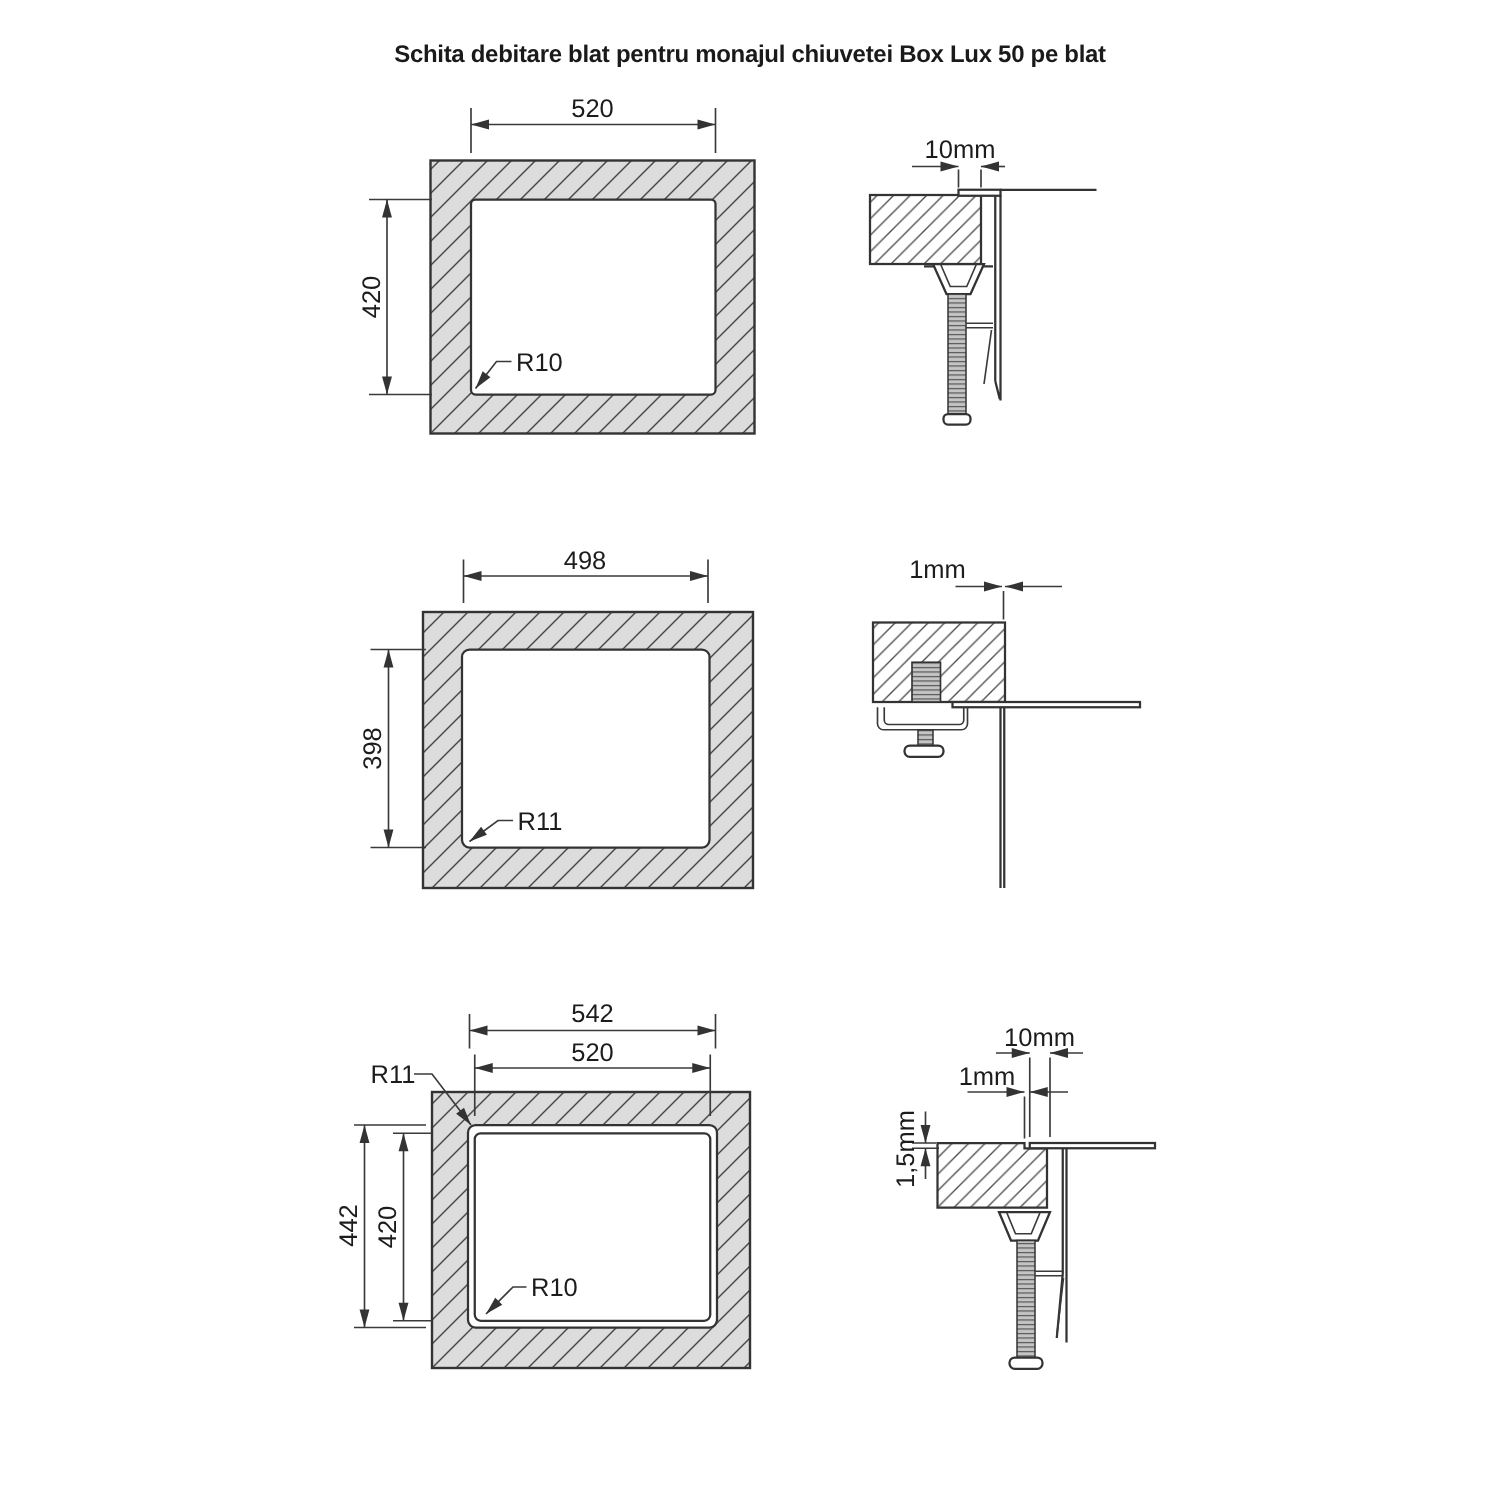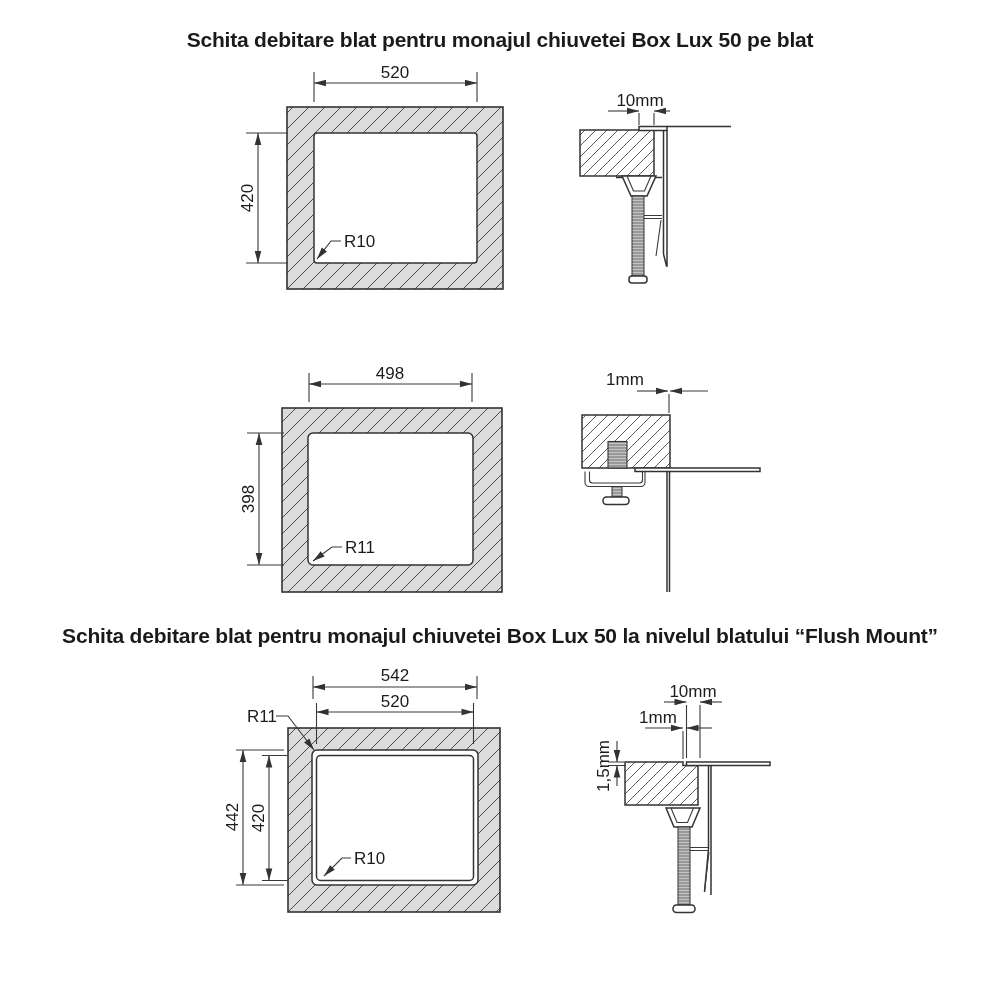--- a/index.html
+++ b/index.html
@@ -1,32 +1,31 @@
 <!DOCTYPE html>
 <html><head>
 <meta charset="utf-8">
 <style>
   html,body{margin:0;padding:0;background:#fff;}
   body{width:1000px;height:1000px;position:relative;font-family:"Liberation Sans",sans-serif;}
   .canvas{position:absolute;inset:0;background:#ffffff;}
-  .title{position:absolute;left:0;width:1000px;text-align:center;font-size:21px;font-weight:600;color:#1a1a1a;letter-spacing:-0.2px;}
+  .title{position:absolute;left:0;width:1000px;text-align:center;font-size:16px;font-weight:600;color:#1a1a1a;letter-spacing:-0.2px;}
   .t1{top:28px;} .t2{top:324px;} .t3{top:624px;}
   svg{position:absolute;left:0;top:0;}
   .ol{fill:none;stroke:#333;stroke-width:1.5;}
   .olw{fill:#ffffff;stroke:#333;stroke-width:1.5;}
   .dim{fill:none;stroke:#3a3a3a;stroke-width:1.1;}
   text.dt{font-size:17px;fill:#1c1c1c;font-family:"Liberation Sans",sans-serif;}
 </style>
 </head>
 <body>
 
 <div class="canvas">
 
   <div class="title t1">Schita debitare blat pentru monajul chiuvetei Box Lux 50 pe blat</div>
-  <div class="title t3">Schita debitare blat pentru monajul chiuvetei Box Lux 50 la nivelul blatului “Flush Mount”</div>
 
   <svg width="1000" height="1000" viewBox="0 0 1000 1000">
     <defs>
       <pattern id="hatchGray" width="16" height="16" patternUnits="userSpaceOnUse">
         <rect width="16" height="16" fill="#dcdcdc"></rect>
         <path d="M0,16 L16,0 M-8,8 L8,-8 M8,24 L24,8" stroke="#4a4a4a" stroke-width="1" fill="none"></path>
       </pattern>
       <pattern id="hatchWhite" width="11" height="11" patternUnits="userSpaceOnUse">
         <rect width="11" height="11" fill="#ffffff"></rect>
         <path d="M0,11 L11,0 M-5.5,5.5 L5.5,-5.5 M5.5,16.5 L16.5,5.5" stroke="#4a4a4a" stroke-width="0.9" fill="none"></path>

